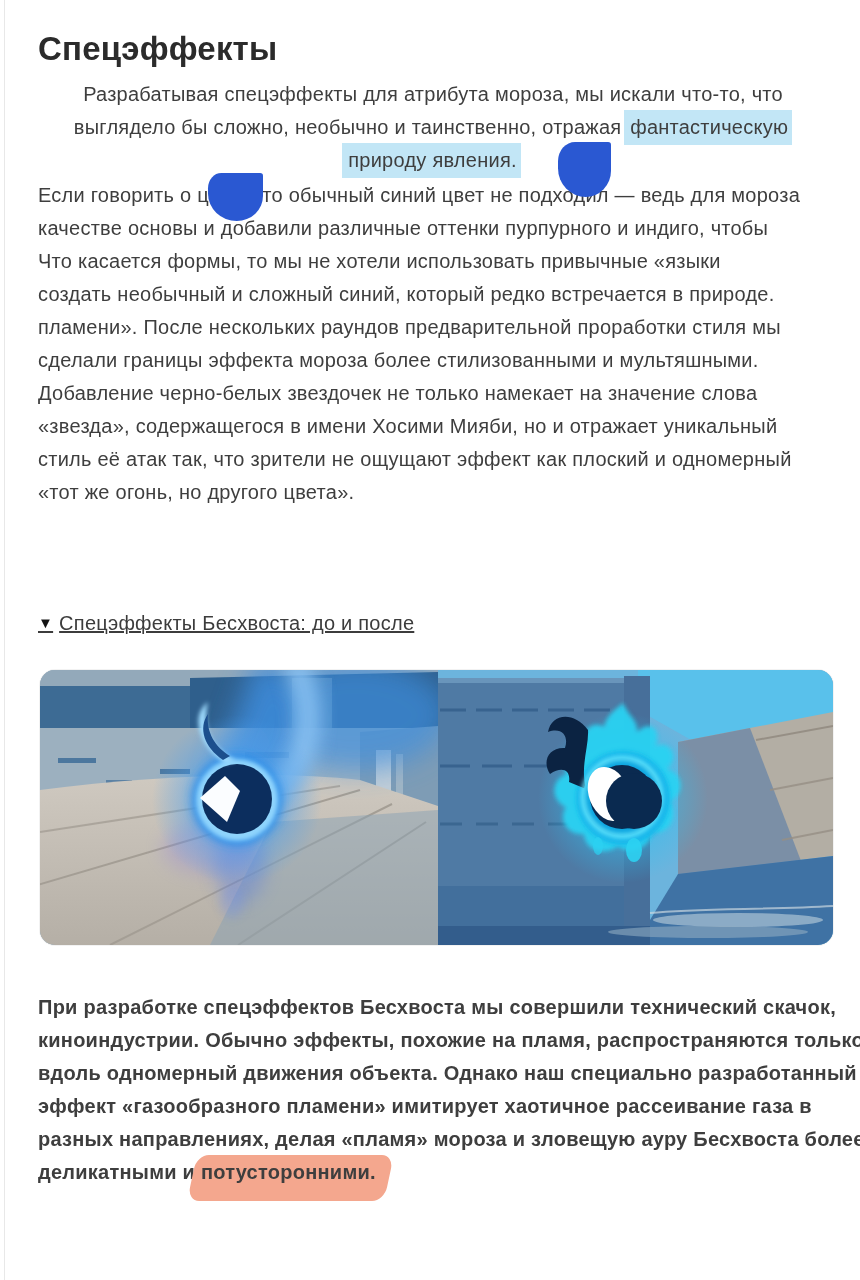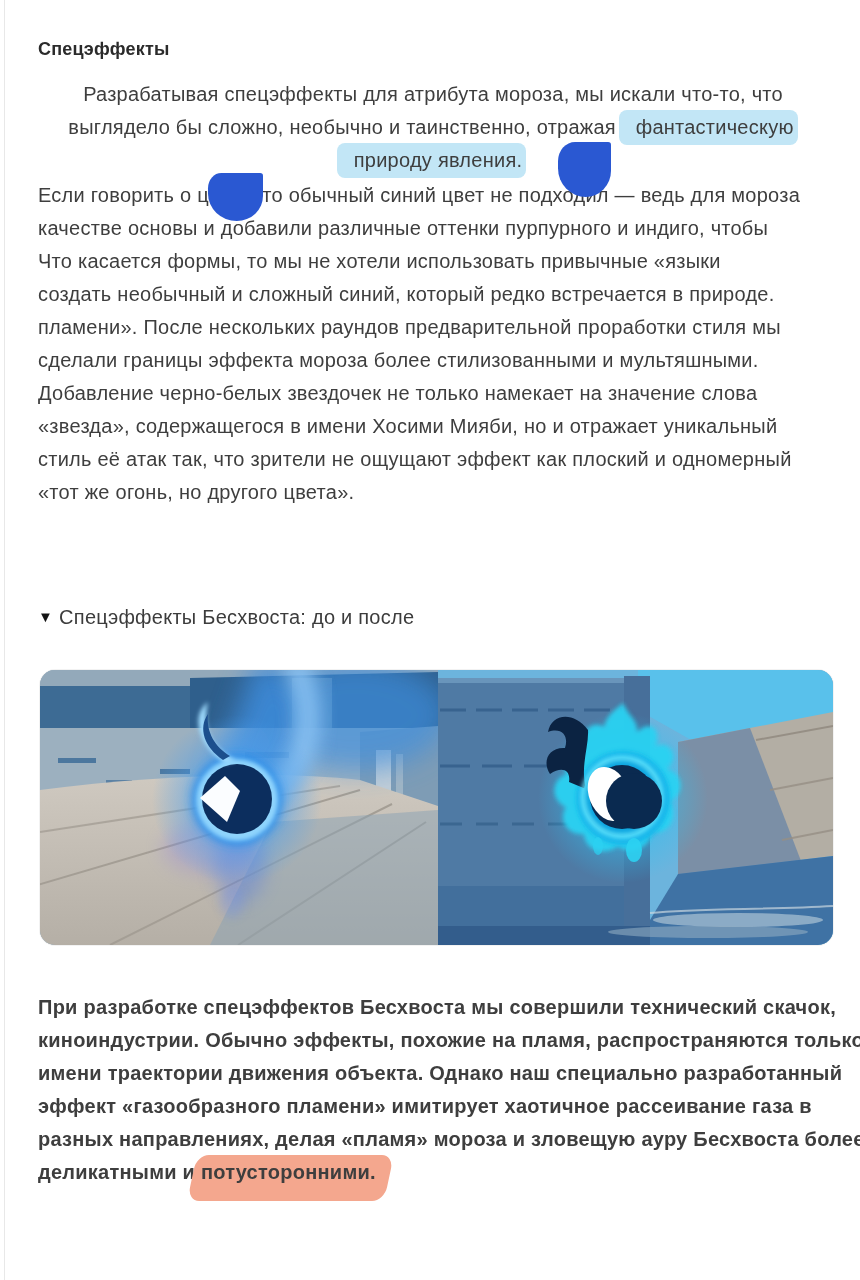--- a/index.html
+++ b/index.html
@@ -4,46 +4,46 @@
 <style>
   html,body{margin:0;padding:0;background:#fff;}
   .page{
     position:relative;width:860px;height:1280px;overflow:hidden;
     background:var(--page-bg,#ffffff);
     font-family:"Liberation Sans","DejaVu Sans",sans-serif;
   }
   .left-rule{position:absolute;left:4px;top:0;width:1px;height:1280px;background:var(--rule,#e8e8e8);}
   .heading{
     position:absolute;left:38px;top:34px;margin:0;
-    font-size:18px;line-height:30px;font-weight:700;letter-spacing:.2px;
+    font-size:33px;line-height:30px;font-weight:700;letter-spacing:.2px;
     color:var(--heading,#2b2b2b);
   }
   .para{
     position:absolute;left:38px;width:790px;
     font-size:20px;line-height:33px;letter-spacing:.25px;
     color:var(--text,#3e3e3e);
   }
   .p1{top:78px;text-align:center;}
   .p2{top:179px;}
   .p3{top:991px;font-weight:bold;}
   .line{height:33px;white-space:nowrap;}
   .hl-blue{
     background:var(--hl-blue,#c2e6f6);
-    padding:6px 4px 7px 17px;margin-left:-3px;border-radius:8px;
+    padding:6px 4px 7px 6px;margin-left:-3px;
   }
   .marker{position:relative;z-index:0;}
   .marker::before{
     content:"";position:absolute;left:-9px;right:-13px;top:-6px;height:46px;
     background:var(--hl-salmon,#f4a78e);
     transform:skewX(-12deg);border-radius:12px/14px;z-index:-1;
   }
   .spoiler{
     position:absolute;left:38px;top:603px;
-    font-size:20px;line-height:27px;color:#3c3c3c;letter-spacing:.25px;
-    cursor:pointer;user-select:none;
+    font-size:20px;line-height:39px;color:#3c3c3c;letter-spacing:.25px;
+    cursor:pointer;user-select:none;text-decoration:underline;
   }
   .spoiler .tri{font-size:15px;color:#141414;margin-right:6px;vertical-align:2px;}
   .figure{
     position:absolute;left:40px;top:670px;width:793px;height:275px;margin:0;
     border-radius:15px;overflow:hidden;background:#8ea6b8;
     box-shadow:0 0 0 1px rgba(0,0,0,.05);
   }
   .figure svg{display:block;width:100%;height:100%;}
   .blob{position:absolute;background:var(--ink-blob,#2a58d2);z-index:5;}
   .blob1{left:208px;top:173px;width:55px;height:48px;border-radius:14px 3px 50% 55%/16px 3px 55% 60%;}
@@ -199,21 +199,21 @@
             <ellipse cx="160" cy="176" rx="5" ry="9" fill="#2cd2f2" opacity=".7"></ellipse>
           </g>
         </g>
       </g>
     </svg>
   </figure>
 
   <div class="para p3">
       <div class="line"><span>При разработке спецэффектов Бесхвоста мы совершили технический скачок,</span></div>
       <div class="line"><span>киноиндустрии. Обычно эффекты, похожие на пламя, распространяются только</span></div>
-      <div class="line"><span>имени траектории движения объекта. Однако наш специально разработанный</span></div>
+      <div class="line"><span>вдоль одномерный движения объекта. Однако наш специально разработанный</span></div>
       <div class="line"><span>эффект «газообразного пламени» имитирует хаотичное рассеивание газа в</span></div>
       <div class="line"><span>разных направлениях, делая «пламя» мороза и зловещую ауру Бесхвоста более</span></div>
       <div class="line"><span>деликатными и </span><span class="marker">потусторонними.</span></div>
     </div>
 
   <div class="blob blob1"></div>
   <div class="blob blob2"></div>
 </div>
 
 </body></html>

